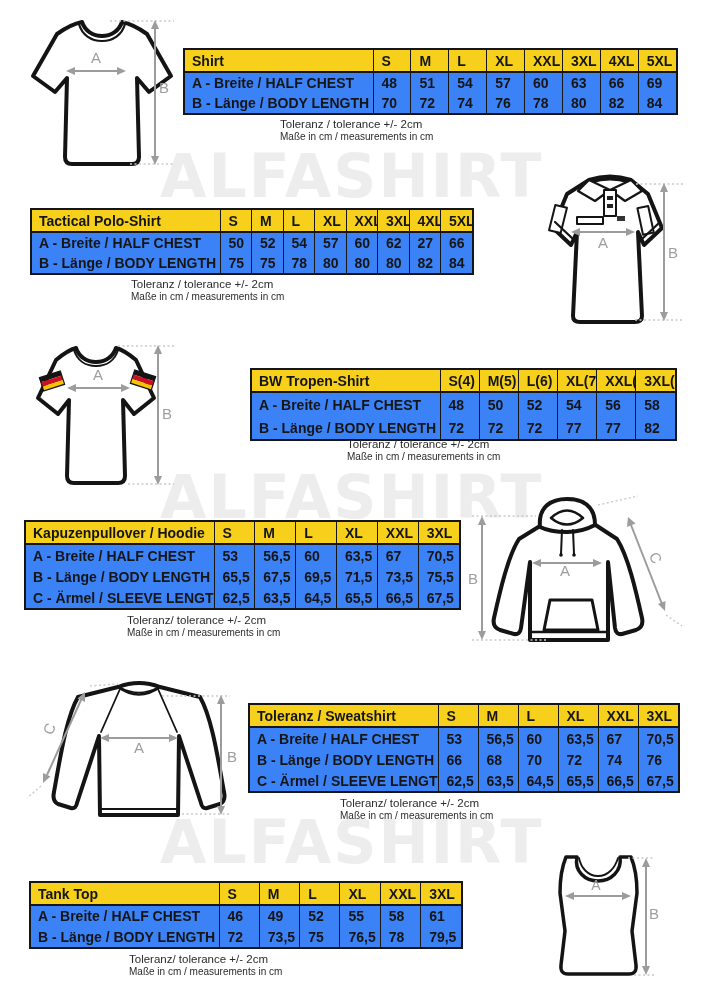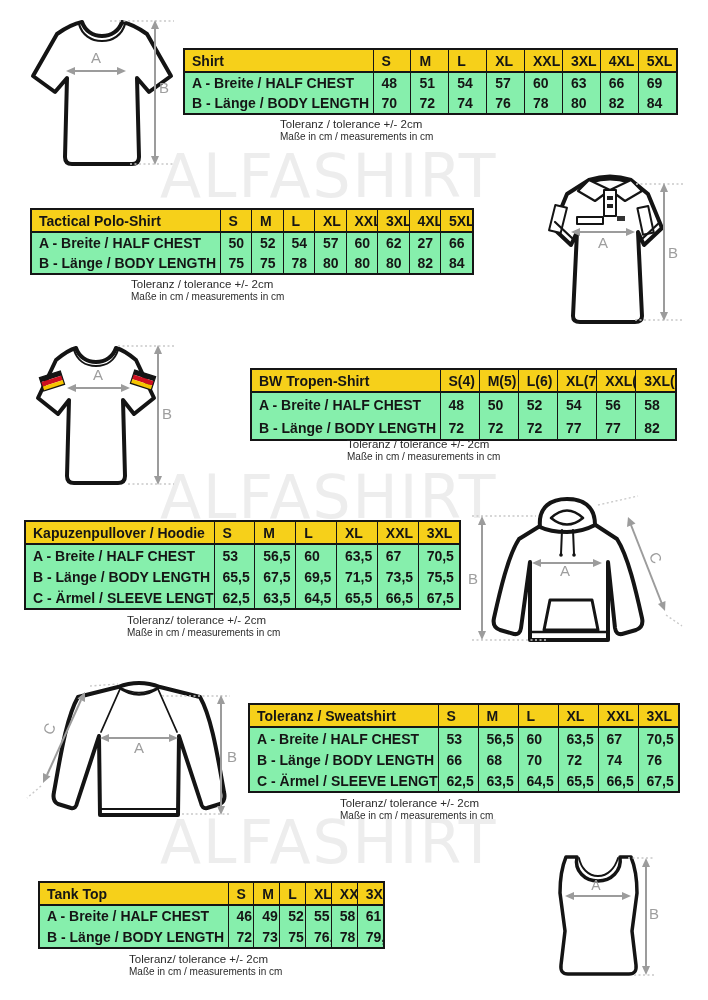--- a/index.html
+++ b/index.html
@@ -1,20 +1,20 @@
 <!DOCTYPE html>
 <html><head>
 <meta charset="utf-8">
 <style>
   html,body{margin:0;padding:0;background:#fff;}
   .page{position:relative;width:708px;height:1000px;background:#ffffff;overflow:hidden;
         font-family:"Liberation Sans",sans-serif;color:#151515;}
-  .wm{position:absolute;left:160px;font-family:"DejaVu Sans",sans-serif;font-weight:normal;
+  .wm{position:absolute;left:160px;font-family:"DejaVu Sans",sans-serif;font-weight:bold;
       font-size:60px;line-height:1;letter-spacing:2px;color:#ededed;z-index:0;user-select:none;}
-  .tbl{position:absolute;box-sizing:border-box;border:2.5px solid #151515;background:#86efac;z-index:2;}
+  .tbl{position:absolute;box-sizing:border-box;border:2.5px solid #151515;background:#3b82f6;z-index:2;}
   table.size-table{width:100%;height:100%;border-collapse:collapse;table-layout:fixed;}
   table.size-table th,table.size-table td{
       border-left:1.4px solid #151515;font-weight:bold;font-size:14px;color:#151515;
       padding:0 2px 0 8px;text-align:left;vertical-align:middle;white-space:nowrap;overflow:hidden;}
   table.size-table th:first-child,table.size-table td:first-child{border-left:none;padding-left:7px;}
   table.size-table thead th{background:#F6D01A;border-bottom:2.6px solid #151515;height:21px;}
   table.size-table tbody td{height:20px;}
   .tol{position:absolute;width:300px;color:#2b2b2b;z-index:2;}
   .tol .l1{font-size:11.5px;line-height:14px;}
   .tol .l2{font-size:10px;line-height:12px;}
@@ -435,21 +435,21 @@
           </tbody>
         </table>
       </div>
     <div class="tol" style="left:340px;top:796px">
       <div class="l1">Toleranz/ tolerance +/- 2cm</div>
       <div class="l2">Maße in cm / measurements in cm</div>
     </div>
   </div>
 
   <div>
-    <div class="tbl" style="left:38px;top:881px;width:347px;height:68px">
+    <div class="tbl" style="left:29px;top:881px;width:434px;height:68px">
         <table class="size-table">
           <colgroup>
             <col style="width: 188px;">
             <col>
             <col>
             <col>
             <col>
             <col>
             <col>
           </colgroup>

